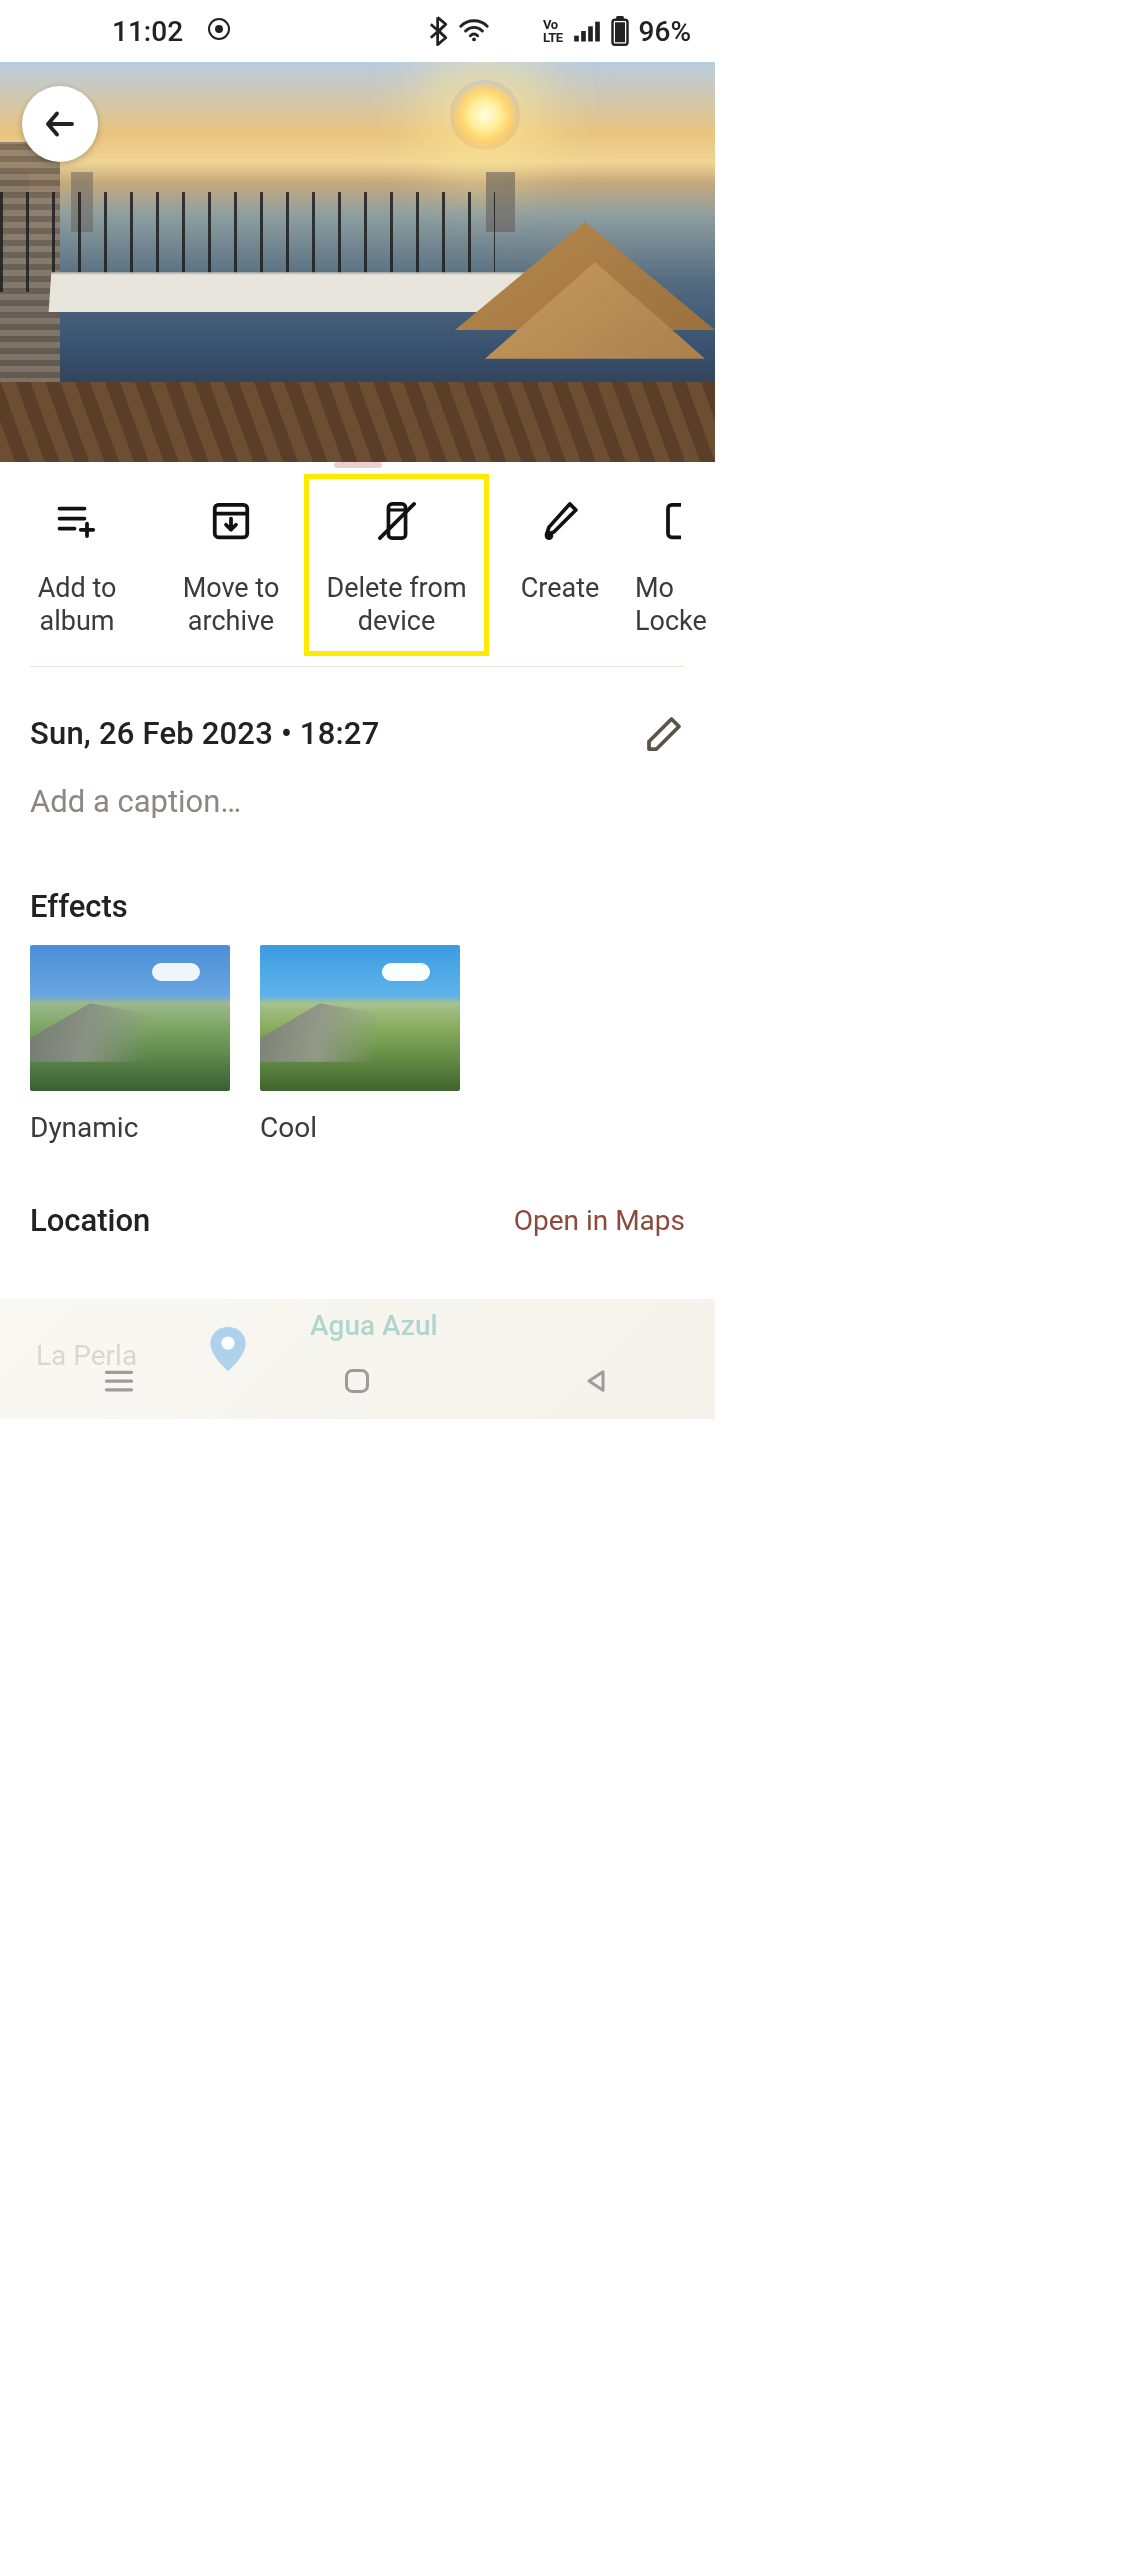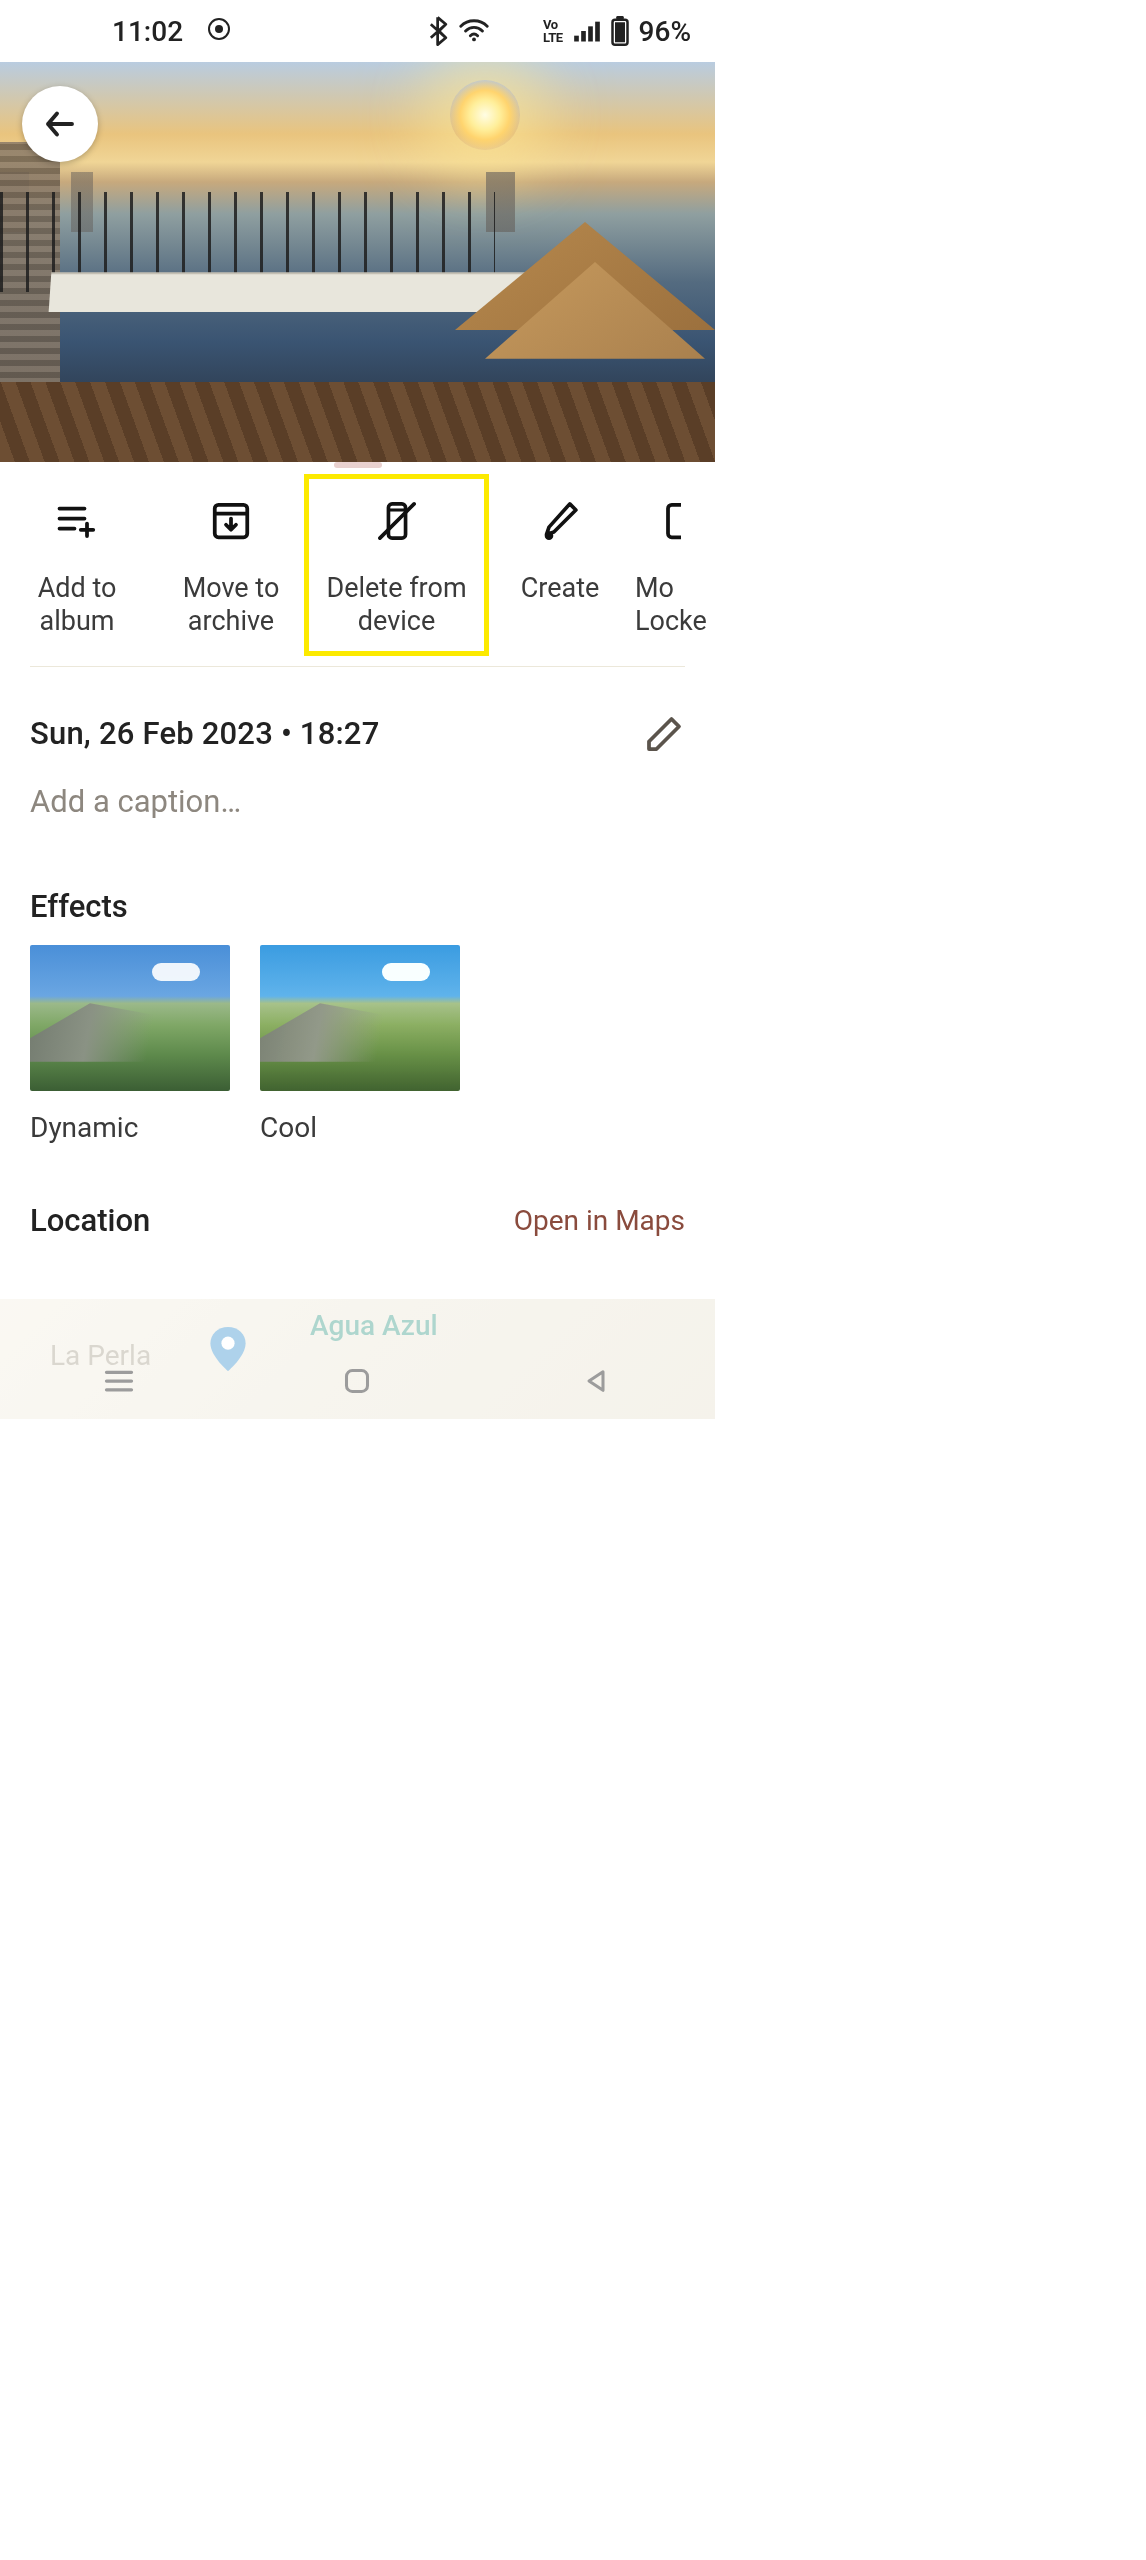--- a/index.html
+++ b/index.html
@@ -135,21 +135,21 @@
   }
   .loc-row .title { font-size:31px; font-weight:500; color:#222; }
   .loc-row .link { font-size:28px; color:#8a4b3d; }
 
   .map-area {
     margin-top: 60px; height: 120px; position:relative;
     background: linear-gradient(135deg,#f7f3e8 0%,#f0ecdf 50%,#ece7d8 100%);
     opacity:.5;
   }
   .map-label1{position:absolute;top:10px;left:310px;font-size:28px;color:#5fae9e;font-weight:500;}
-  .map-label2{position:absolute;top:40px;left:50px;font-size:28px;color:#b7b0a1;}
+  .map-label2{position:absolute;top:40px;left:36px;font-size:28px;color:#b7b0a1;}
   .pin{position:absolute;top:28px;left:210px;width:36px;height:36px;}
 
   .navbar {
     position:absolute; bottom:10px; left:0; right:0; height:56px;
     display:flex; justify-content:space-around; align-items:center;
   }
   .nav-ic { width:34px; height:34px; display:flex; align-items:center; justify-content:center; color:#3b3b3b;}
 </style>
 </head>
 <body>

